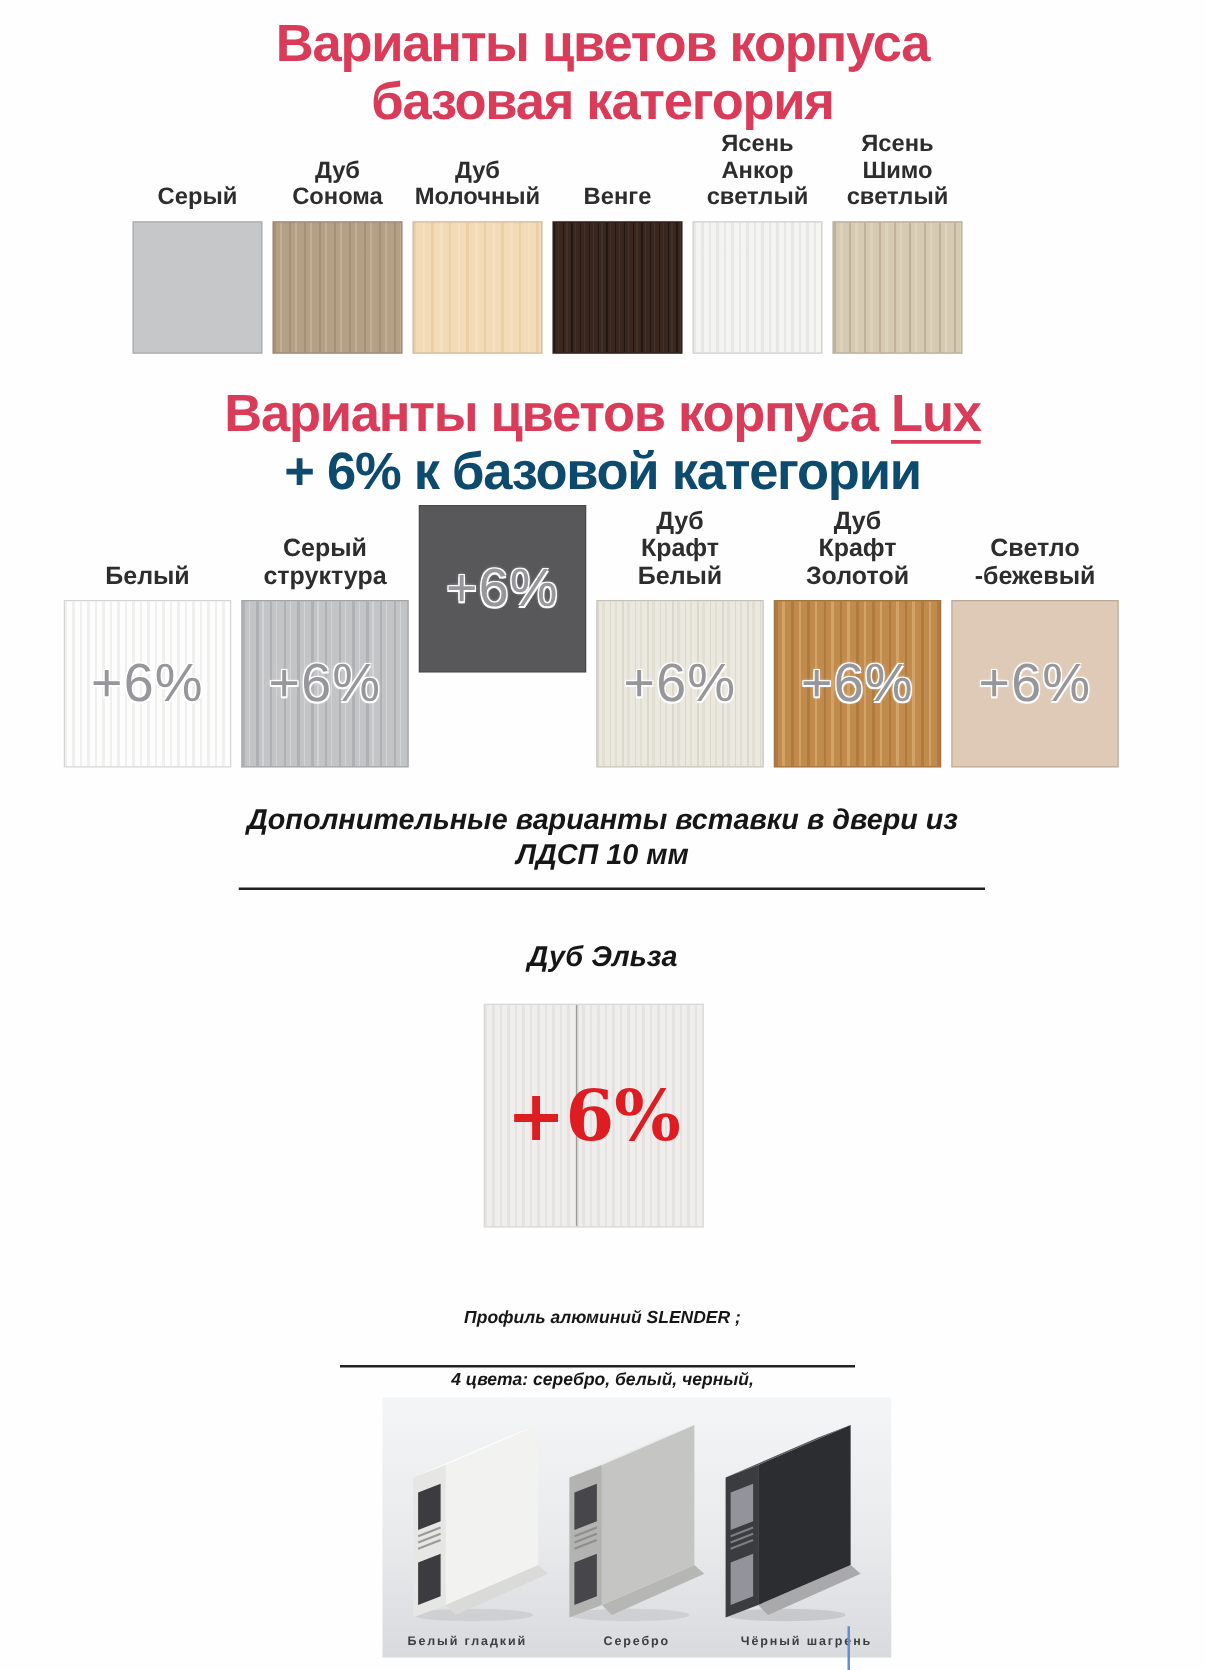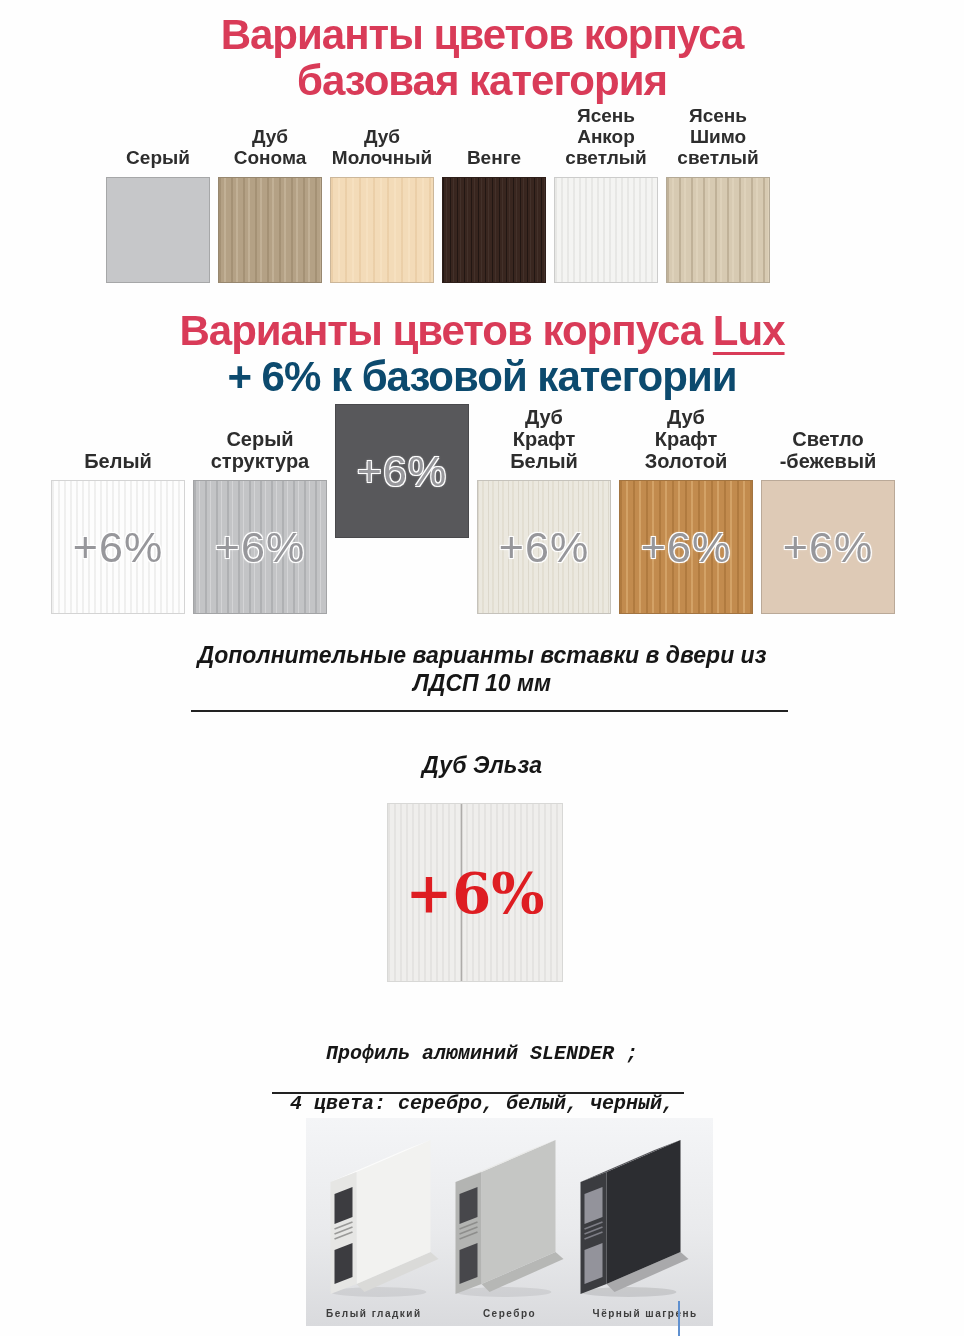--- a/index.html
+++ b/index.html
@@ -51,21 +51,21 @@
     font-size:43px;font-weight:400;color:#97979b;letter-spacing:1px;
     text-shadow:-1px -1px 0 #fff,1px -1px 0 #fff,-1px 1px 0 #fff,1px 1px 0 #fff,0 0 3px #fff;
   }
   
   .note{
     position:absolute;left:0;right:0;text-align:center;
     font-weight:bold;font-style:italic;color:#161616;white-space:pre-line;
   }
   .note.sec3{font-size:23px;line-height:28px;}
   .note.elza-label{font-size:23px;}
-  .note.profile-note{font-size:20px;line-height:25px;font-family:Liberation Mono, monospace;}
+  .note.profile-note{font-size:14px;line-height:25px;}
   .divider{position:absolute;background:#222;height:2px;}
   .elza-swatch{
     position:absolute;left:387px;top:803px;width:176px;height:179px;
     border:1px solid #d8d8d6;box-sizing:border-box;overflow:hidden;
   }
   .elza-swatch::before{content:"";position:absolute;inset:0;pointer-events:none;}
   .elza-pct{
     position:absolute;inset:0;display:flex;align-items:center;justify-content:center;
     font-family:"DejaVu Serif",serif;font-weight:bold;font-size:56px;
   }

